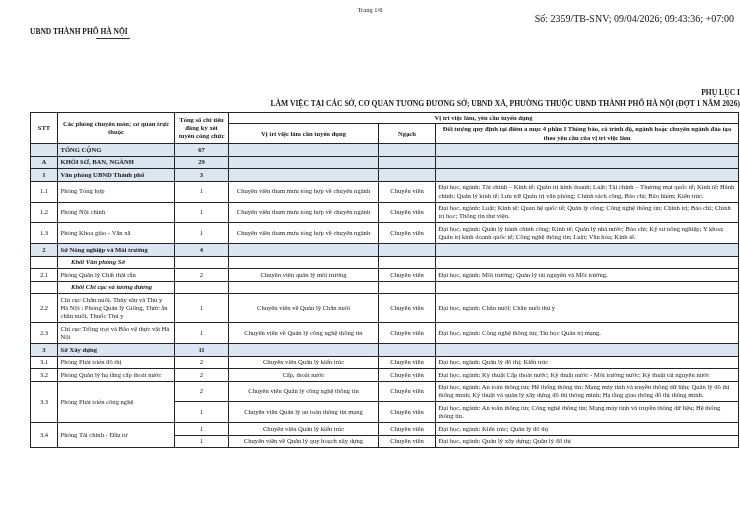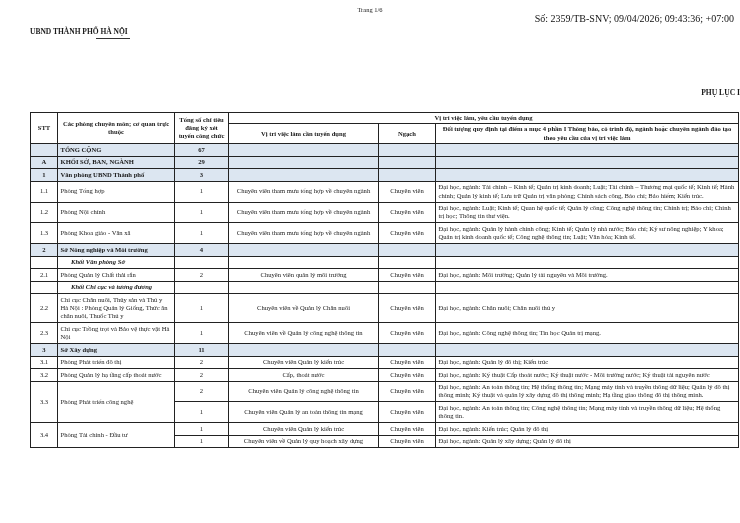--- a/index.html
+++ b/index.html
@@ -46,20 +46,21 @@
   <div class="page-indicator">Trang 1/6</div>
   <div class="doc-number">Số: 2359/TB-SNV; 09/04/2026; 09:43:36; +07:00</div>
 
   <div class="org">
     <div>UBND THÀNH PHỐ HÀ NỘI</div>
     <div class="rule"></div>
   </div>
 
   <div class="titles">
     <div class="t1">PHỤ LỤC I</div>
+    <div class="t3">LÀM VIỆC TẠI CÁC SỞ, CƠ QUAN TƯƠNG ĐƯƠNG SỞ; UBND XÃ, PHƯỜNG THUỘC UBND THÀNH PHỐ HÀ NỘI (ĐỢT 1 NĂM 2026)</div>
   </div>
 
   <table class="grid">
     <colgroup>
       <col class="w-stt">
         <col class="w-dept">
         <col class="w-quota">
       <col class="w-pos">
         <col class="w-rank">
         <col class="w-req">

